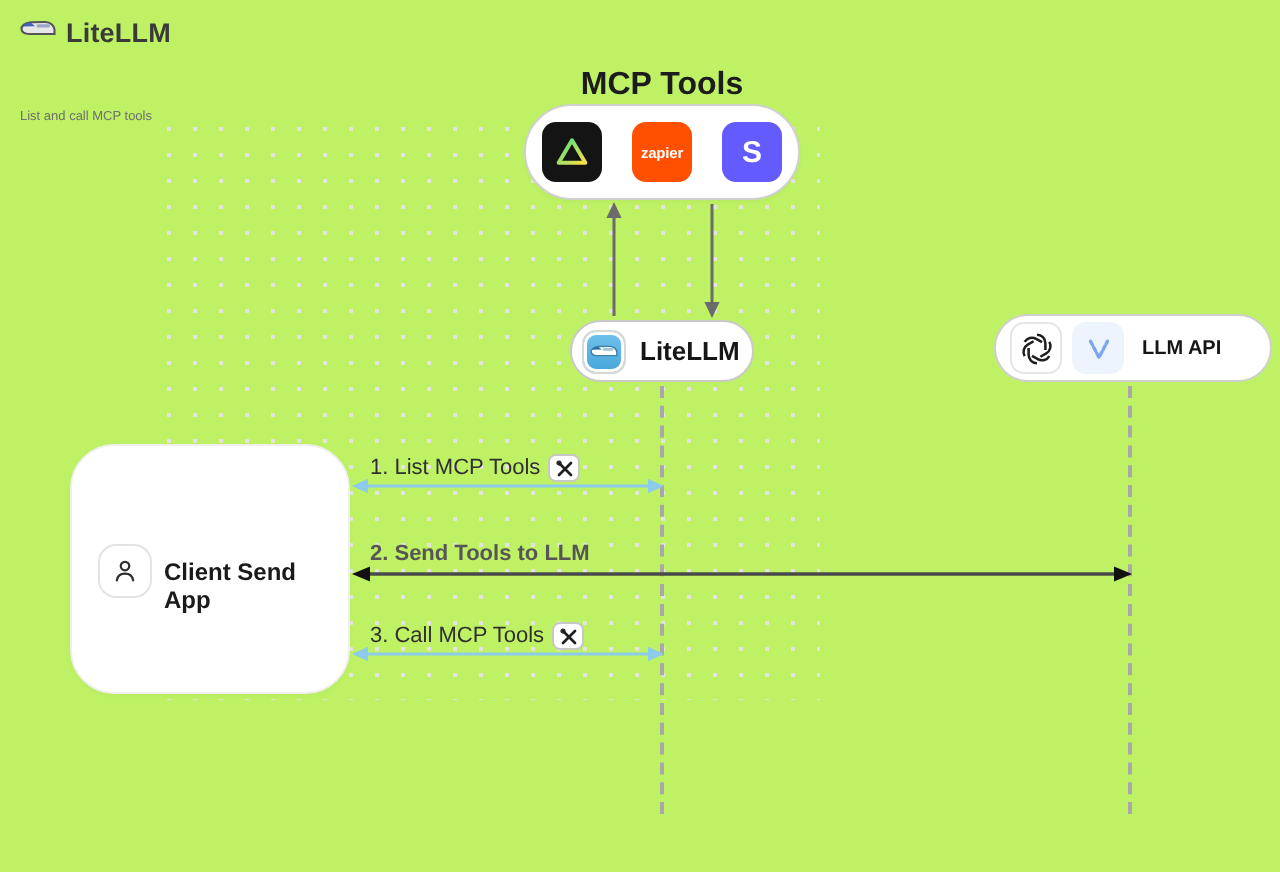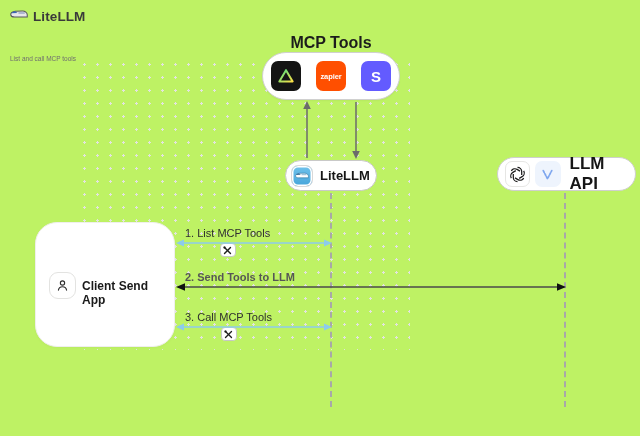--- a/index.html
+++ b/index.html
@@ -46,38 +46,38 @@
     box-shadow:inset 0 0 0 1.5px #fff; border:1px solid #d8d8d8; }
   .litellm-label { font-size:13px; font-weight:700; color:#161616; }
   .llmapi-box {
     position:absolute; left:497px; top:157px; width:139px; height:34px;
     background:#fff; border:1.4px solid #cfcfce; border-radius:17px;
     display:flex; align-items:center; gap:5px; padding-left:7px;
   }
   .badge { width:26px; height:26px; border-radius:7px; display:flex; align-items:center; justify-content:center; }
   .badge-openai { background:#fff; border:1px solid #e6e6e4; }
   .badge-bluev { background:#eef4fd; }
-  .llmapi-label { font-size:17px; font-weight:600; color:#161616; margin-left:4px; }
+  .llmapi-label { font-size:10px; font-weight:600; color:#161616; margin-left:4px; }
   
   .lifeline { position:absolute; width:0; border-left:2px dashed #a8a8a8; }
   .lifeline-litellm { left:330px; top:193px; height:214px; }
   .lifeline-llmapi  { left:564px; top:193px; height:214px; }
   
   .client-box {
     position:absolute; left:35px; top:222px; width:140px; height:125px;
     background:#fff; border:1px solid #f0efed; border-radius:22px;
     box-shadow:0 1px 3px rgba(0,0,0,0.03);
   }
   .person-badge { position:absolute; left:13px; top:49px; width:27px; height:27px;
     border:1.2px solid #e3e3e1; border-radius:9px; background:#fff;
     display:flex; align-items:center; justify-content:center; }
   .client-label { position:absolute; left:46px; top:56px; font-size:12px; font-weight:600; color:#1a1a1a; }
   
   .seq-arrow { position:absolute; }
-  .seq-label { position:absolute; font-size:11px; display:flex; align-items:center; gap:4px;flex-direction:column; }
+  .seq-label { position:absolute; font-size:11px; display:flex; align-items:center; gap:4px; }
   .seq-label-dark { color:#2f2f2f; }
   .seq-label-gray { color:#565656;font-weight:bold; }
   .tool-badge { display:inline-flex; align-items:center; justify-content:center;
     width:16px; height:14px; background:#fff; border:1px solid #c7c7c5; border-radius:4px; }
   .varrow { position:absolute; }
 </style>
 </head>
 <body>
 
 <div class="canvas">

